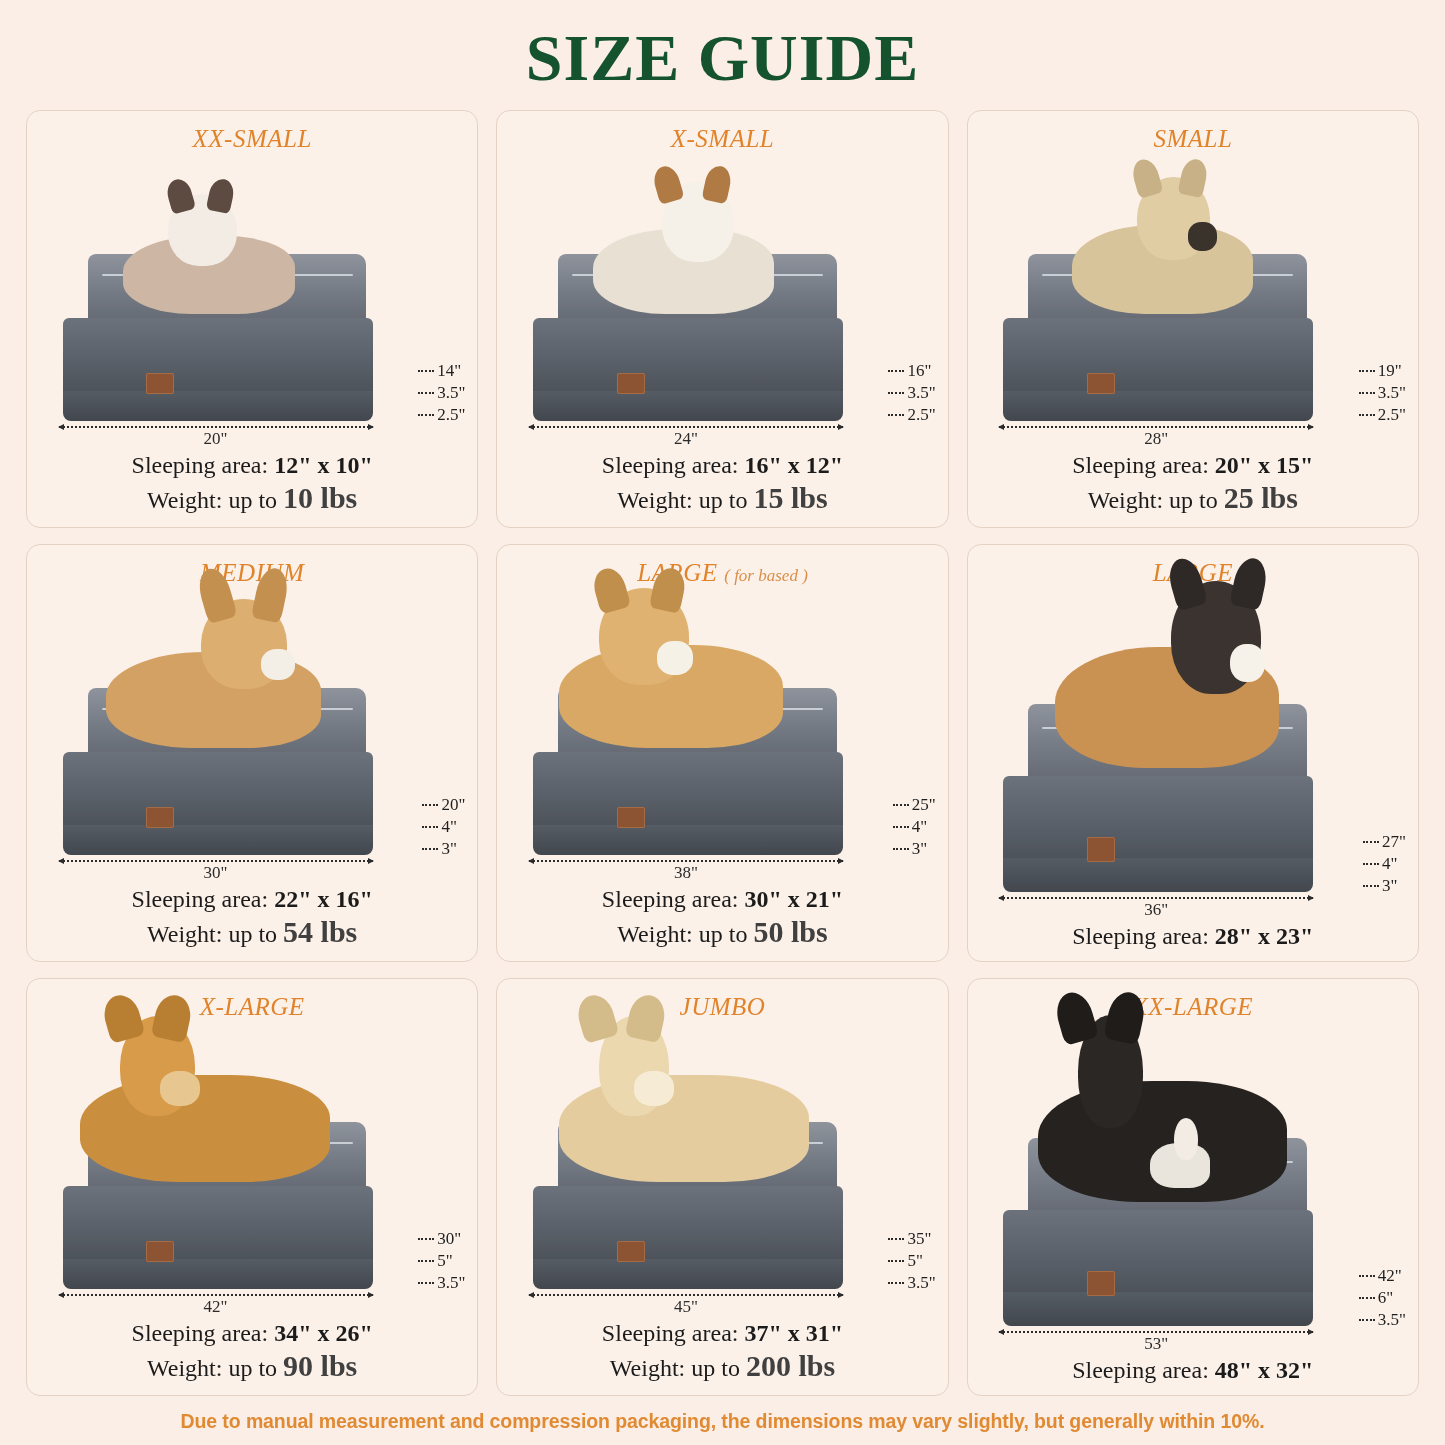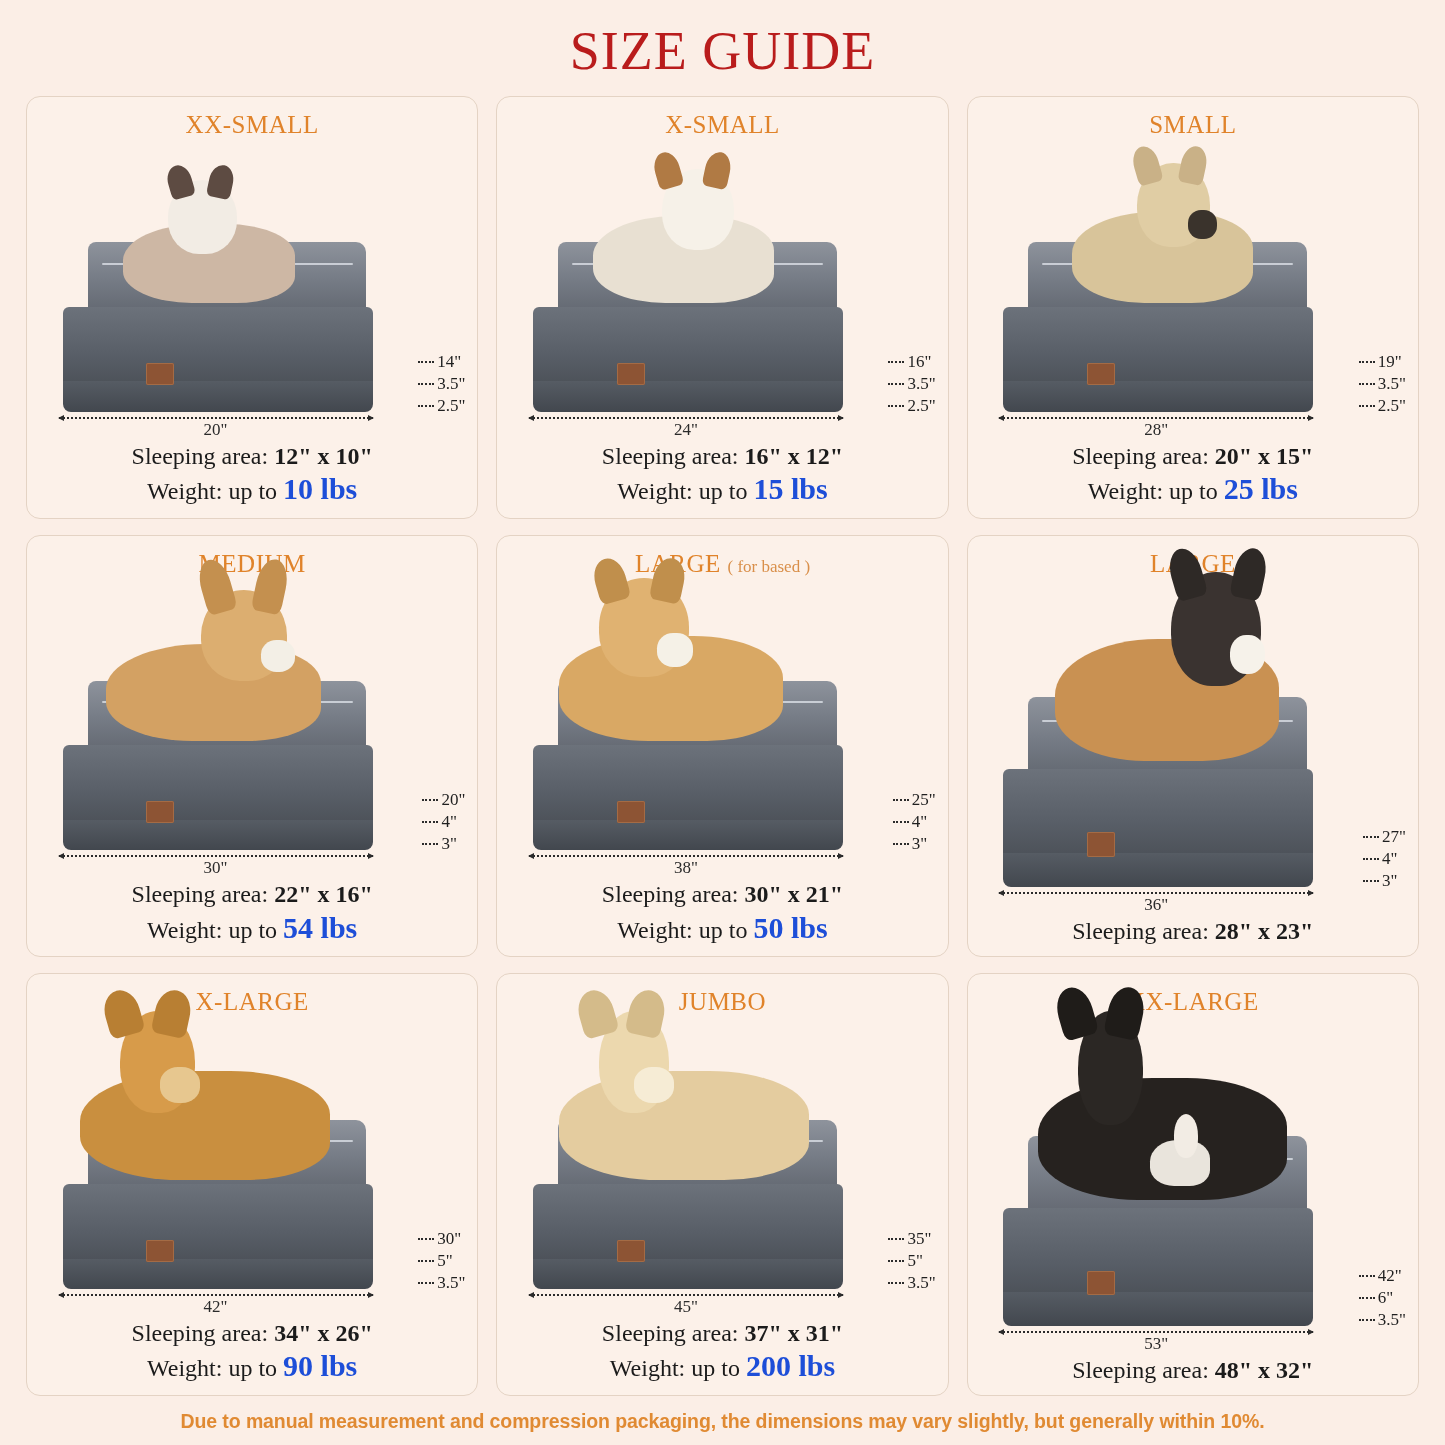--- a/index.html
+++ b/index.html
@@ -19,24 +19,24 @@
     width: 1445px;
     height: 1445px;
     box-sizing: border-box;
     padding: 14px 26px 10px 26px;
     display: flex;
     flex-direction: column;
   }
   .title {
     text-align: center;
     font-family: "Liberation Serif", serif;
-    font-weight: normal;
-    font-size: 54px;
+    font-weight: bold;
+    font-size: 66px;
     letter-spacing: 1px;
-    color: #b91c1c;
+    color: #14532d;
     margin: 6px 0 14px 0;
   }
   .subtitle {
     text-align: center;
     font-size: 19.5px;
     font-weight: bold;
     color: #e08a33;
     margin-bottom: 16px;
     letter-spacing: -0.1px;
   }
@@ -60,20 +60,21 @@
     overflow: hidden;
   }
   .card-title {
     font-family: "Liberation Serif", serif;
     font-size: 25px;
     color: #e0832a;
     font-weight: normal;
     letter-spacing: 0.5px;
     margin-top: 6px;
     white-space: nowrap;
+    font-style: italic;
   }
   .card-title .note {
     font-size: 17px;
     color: #d98f4a;
     letter-spacing: 0;
   }
   .illus {
     position: relative;
     width: 100%;
     flex: 1;
@@ -259,21 +260,21 @@
     font-family: "Liberation Serif", serif;
     font-size: 24px;
     color: #1b1b1b;
     line-height: 1.22;
     white-space: nowrap;
   }
   .spec-line b {
     font-weight: bold;
   }
   .spec-line .lbs {
-    color: #1d4ed8;
+    color: #404040;
     font-weight: bold;
     font-size: 30px;
   }
   .footer {
     text-align: center;
     font-size: 19.5px;
     font-weight: bold;
     color: #e08a33;
     margin-top: 14px;
     margin-bottom: 2px;

